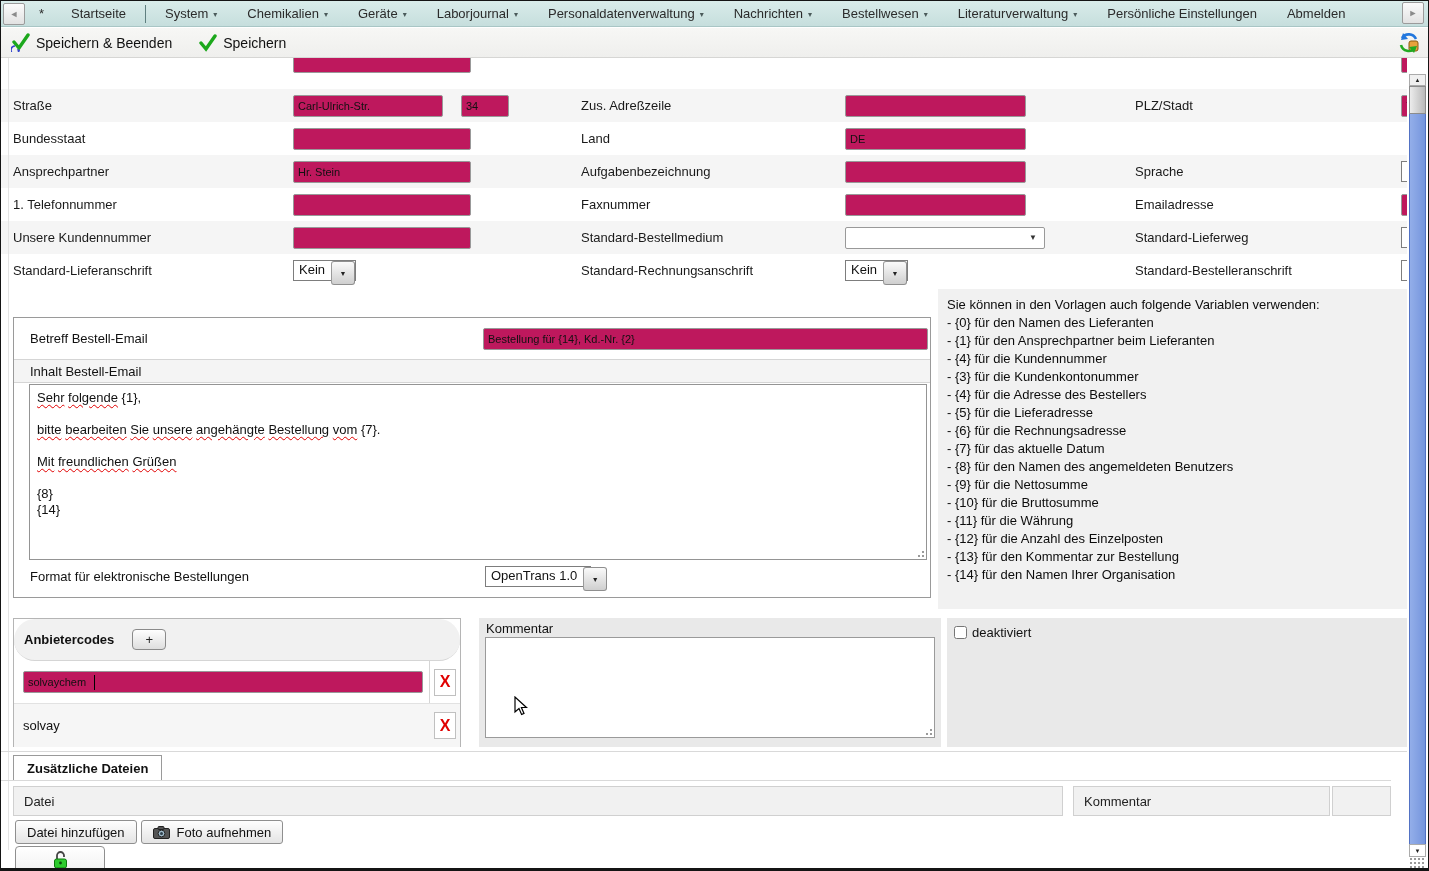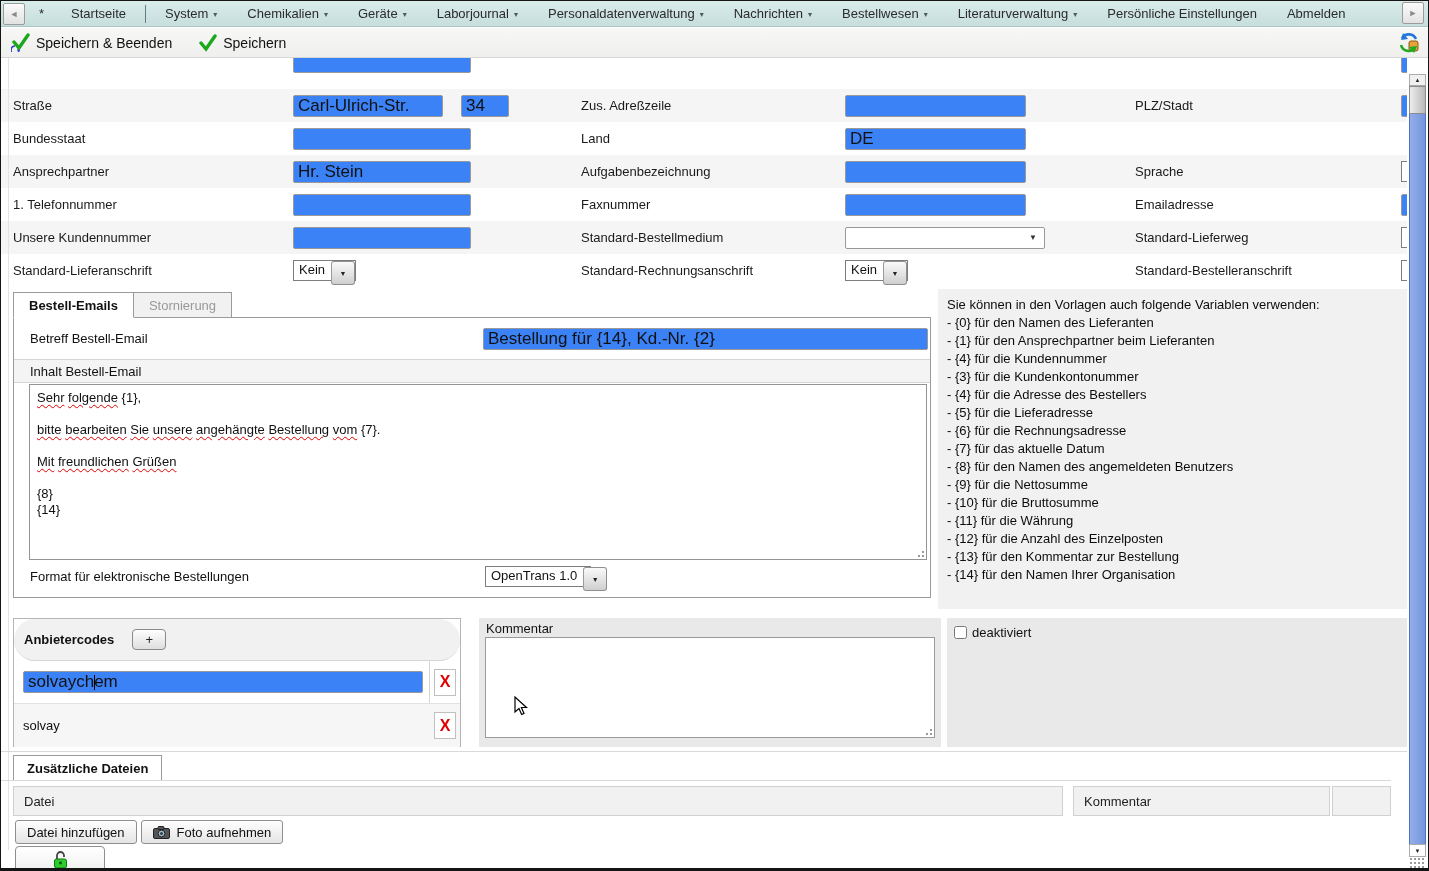--- a/index.html
+++ b/index.html
@@ -32,22 +32,22 @@
   .content { position:absolute; top:57px; left:0; width:1406px; height:814px; background:#fff; overflow:hidden; }
   .content::before { content:''; position:absolute; left:7px; top:0; bottom:22px; border-left:1px solid #e4e4e4; }
 
   
   .frow { display:grid; grid-template-columns:248px 232px 232px 234px 234px auto;
           align-items:center; height:33px; font-size:13px; color:#1a1a1a;gap:44px; }
   .frow.alt { background:#f5f5f5; }
   .frow .lbl { padding-left:12px; white-space:nowrap; }
   .frow.partial { height:31px; overflow:hidden; align-items:flex-start; background:#fff; }
   .frow.partial input { margin-top:-7px; }
-  input.ti { height:22px; border:1px solid #999; border-radius:2px; background:#3b82f6;
-             font-family:inherit; font-size:17px; padding:0 4px; color:#111; }
+  input.ti { height:22px; border:1px solid #999; border-radius:2px; background:#be185d;
+             font-family:inherit; font-size:11px; padding:0 4px; color:#111; }
   .w178{width:178px;} .w150{width:150px;} .w48{width:48px;} .w181{width:181px;}
   .w57{width:57px;} .w144{width:144px;} .w180{width:180px;}
   .fld { display:flex; align-items:center; }
   .gap18{gap:18px;} .gap14{gap:14px;}
 
   .select { display:inline-flex; align-items:stretch; height:21px; border:1px solid #7d7d7d;
             background:#fff; font-size:13px; color:#111; cursor:default; }
   .select .txt { padding:1px 6px 0 5px; white-space:nowrap; flex:1; }
   .select .btn { width:16px; border-left:1px solid #9a9a9a;
                  background:linear-gradient(#fafafa,#cfcfcf); display:flex; align-items:center;
@@ -343,24 +343,20 @@
       </span>
       <span class="lbl">Standard-Bestelleranschrift</span>
       <span class="fld">
         <span class="select">
           <span class="txt">Kein</span>
           <span class="btn">▼</span>
         </span>
       </span>
     </div>
 
-    <div class="email-tabs">
-      <span class="tab active">Bestell-Emails</span>
-      <span class="tab inactive">Stornierung</span>
-    </div>
 
     <div class="email-panel">
       <div class="betreff-row">
         <span>Betreff Bestell-Email</span>
         <input class="ti" value="Bestellung für {14}, Kd.-Nr. {2}" style="">
       </div>
       <div class="inhalt-header">Inhalt Bestell-Email</div>
       <div class="email-body">
         <div>
             <div class="line"><span class="miss">Sehr</span> <span class="miss">folgende</span> <span>{1},</span></div>

